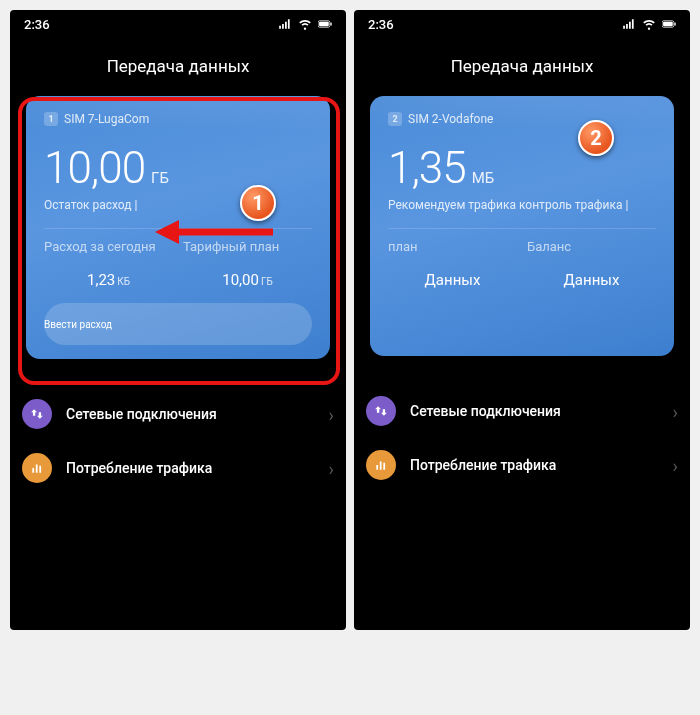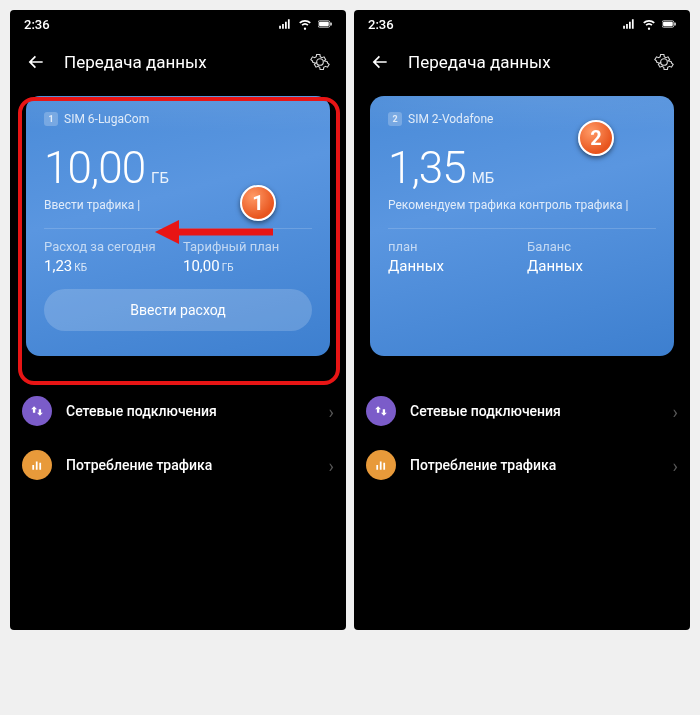--- a/index.html
+++ b/index.html
@@ -35,20 +35,21 @@
     font-weight: 500;
   }
   .status-icons { display: flex; gap: 6px; align-items: center; }
   .status-icons svg { width: 14px; height: 14px; }
   .header {
     height: 48px;
     display: flex;
     align-items: center;
     padding: 0 16px;
     gap: 18px;
+    flex-direction: column;
   }
   .header .back { width: 20px; height: 20px; }
   .header .title { font-size: 17px; font-weight: 400; flex: 1; }
   .header .gear { width: 20px; height: 20px; opacity: .85; }
   .card-wrap { padding: 10px 16px 0; position: relative; }
   .card {
     background: linear-gradient(165deg, #4a8bd8 0%, #5a96e0 40%, #3d7fcf 100%);
     border-radius: 14px;
     padding: 16px 18px 14px;
     position: relative;
@@ -74,31 +75,30 @@
     font-size: 9px; font-weight: 700;
   }
   .big-value { margin-top: 16px; display: flex; align-items: baseline; gap: 4px; }
   .big-value .num { font-size: 44px; font-weight: 300; letter-spacing: -1px; }
   .big-value .unit { font-size: 15px; opacity: .88; margin-left: 2px; }
   .remaining { font-size: 12px; opacity: .82; margin-top: 4px; }
   .divider { height: 1px; background: rgba(255,255,255,.16); margin: 16px 0 10px; }
   .stats { display: flex; gap: 10px; }
   .stat { flex: 1; }
   .stat-label { font-size: 13px; opacity: .65; }
-  .stat-value { font-size: 15px; margin-top: 3px; }
+  .stat-value { font-size: 15px; margin-top: 17px; text-align: center; }
   .stat-value .u { font-size: 10px; opacity: .8; margin-left: 2px; }
   .card-btn {
     margin-top: 14px;
     background: rgba(255,255,255,.18);
     border-radius: 22px;
     height: 42px;
     display: flex;
     align-items: center;
-    justify-content: center;
-    font-size: 14px;
+    font-size: 10px;
   }
   .list { padding: 28px 12px 0; }
   .list-item {
     display: flex;
     align-items: center;
     gap: 14px;
     height: 54px;
   }
   .list-icon {
     width: 30px; height: 30px; border-radius: 50%;
@@ -161,27 +161,27 @@
         </svg>
       <div class="title">Передача данных</div>
       <svg class="gear" viewBox="0 0 24 24">
           <path d="M12 8a4 4 0 100 8 4 4 0 000-8zm9 4a7 7 0 01-.1 1.2l2.1 1.6-2 3.4-2.5-1a7 7 0 01-2 1.2l-.4 2.6h-4l-.4-2.6a7 7 0 01-2-1.2l-2.5 1-2-3.4 2.1-1.6A7 7 0 013 12a7 7 0 01.1-1.2L1 9.2l2-3.4 2.5 1a7 7 0 012-1.2L7.9 3h4l.4 2.6a7 7 0 012 1.2l2.5-1 2 3.4-2.1 1.6A7 7 0 0121 12z" fill="none" stroke="#fff" stroke-width="1.3"></path>
         </svg>
     </div>
     <div class="card-wrap">
       <div class="card">
         <div class="sim-row">
           <span class="sim-badge">1</span>
-          <span>SIM 6-LugaCom</span>
+          <span>SIM 7-LugaCom</span>
         </div>
         <div class="big-value">
           <span class="num">10,00</span>
           <span class="unit">ГБ</span>
         </div>
-        <div class="remaining">Ввести трафика |</div>
+        <div class="remaining">Остаток расход |</div>
         <div class="divider"></div>
         <div class="stats">
           <div class="stat">
             <div class="stat-label">Расход за сегодня</div>
             <div class="stat-value"><span>1,23</span><span class="u">КБ</span></div>
           </div>
           <div class="stat">
             <div class="stat-label">Тарифный план</div>
             <div class="stat-value"><span>10,00</span><span class="u">ГБ</span></div>
           </div>

